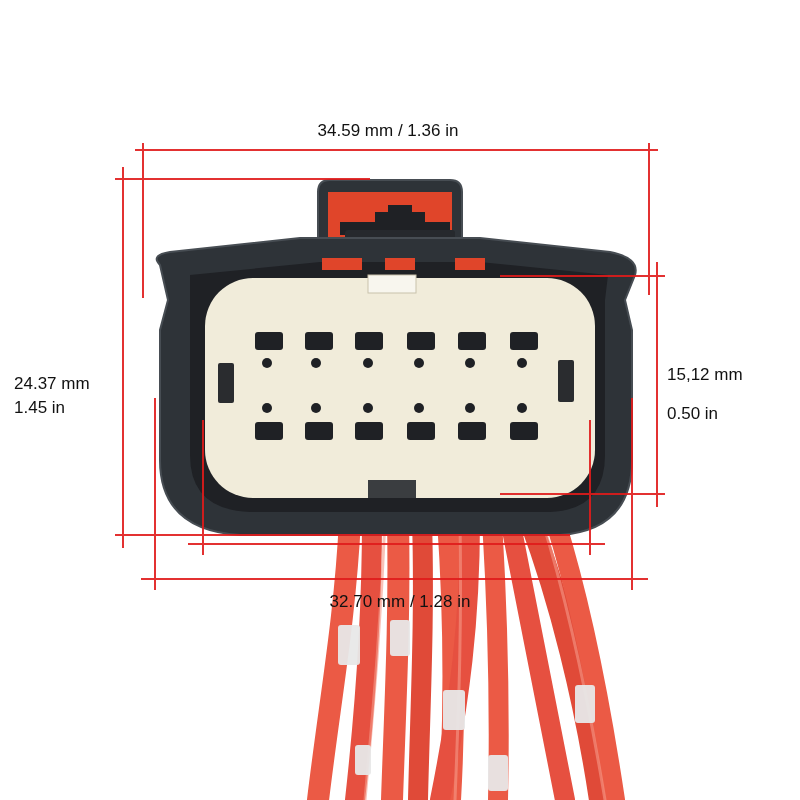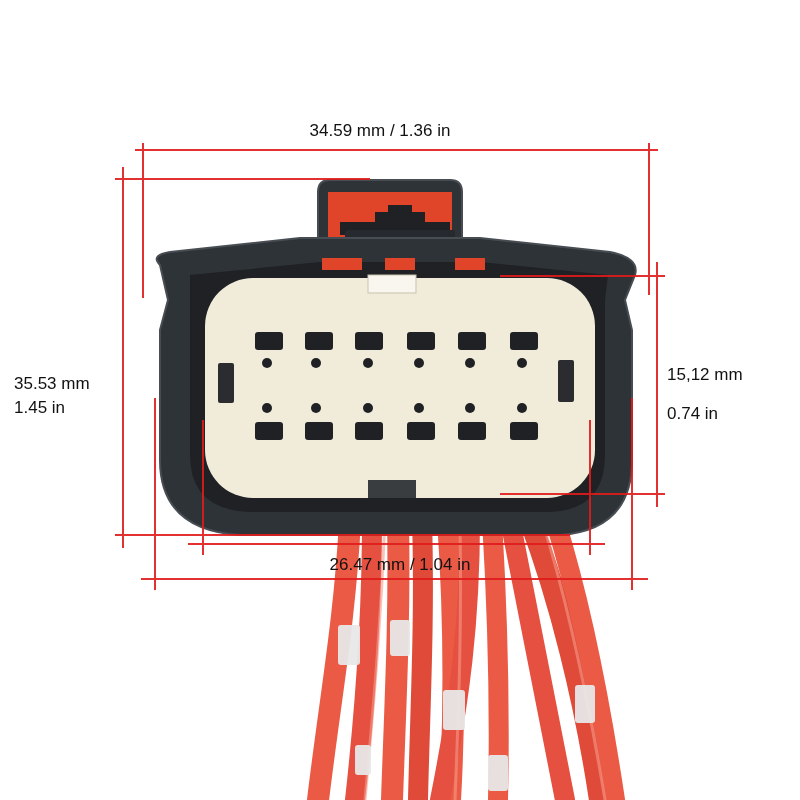--- a/index.html
+++ b/index.html
@@ -105,22 +105,22 @@
       <line x1="657" y1="262" x2="657" y2="507"></line>
       <line x1="155" y1="398" x2="155" y2="590"></line>
       <line x1="632" y1="398" x2="632" y2="590"></line>
       <line x1="141" y1="579" x2="648" y2="579"></line>
       <line x1="203" y1="420" x2="203" y2="555"></line>
       <line x1="590" y1="420" x2="590" y2="555"></line>
       <line x1="188" y1="544" x2="605" y2="544"></line>
     </g>
   </svg>
 
-  <div class="label label-center" style="left:380px; top:120px;">34.59 mm / 1.36 in</div>
+  <div class="label label-center" style="left:388px; top:120px;">34.59 mm / 1.36 in</div>
 
-  <div class="label" style="left:14px; top:373px;">35.53 mm</div>
+  <div class="label" style="left:14px; top:373px;">24.37 mm</div>
   <div class="label" style="left:14px; top:397px;">1.45 in</div>
 
   <div class="label" style="left:667px; top:364px;">15,12 mm</div>
-  <div class="label" style="left:667px; top:403px;">0.74 in</div>
+  <div class="label" style="left:667px; top:403px;">0.50 in</div>
 
-  <div class="label label-center" style="left:400px; top:554px;">26.47 mm / 1.04 in</div>
+  <div class="label label-center" style="left:400px; top:591px;">32.70 mm / 1.28 in</div>
 </div>
 
 </body></html>

